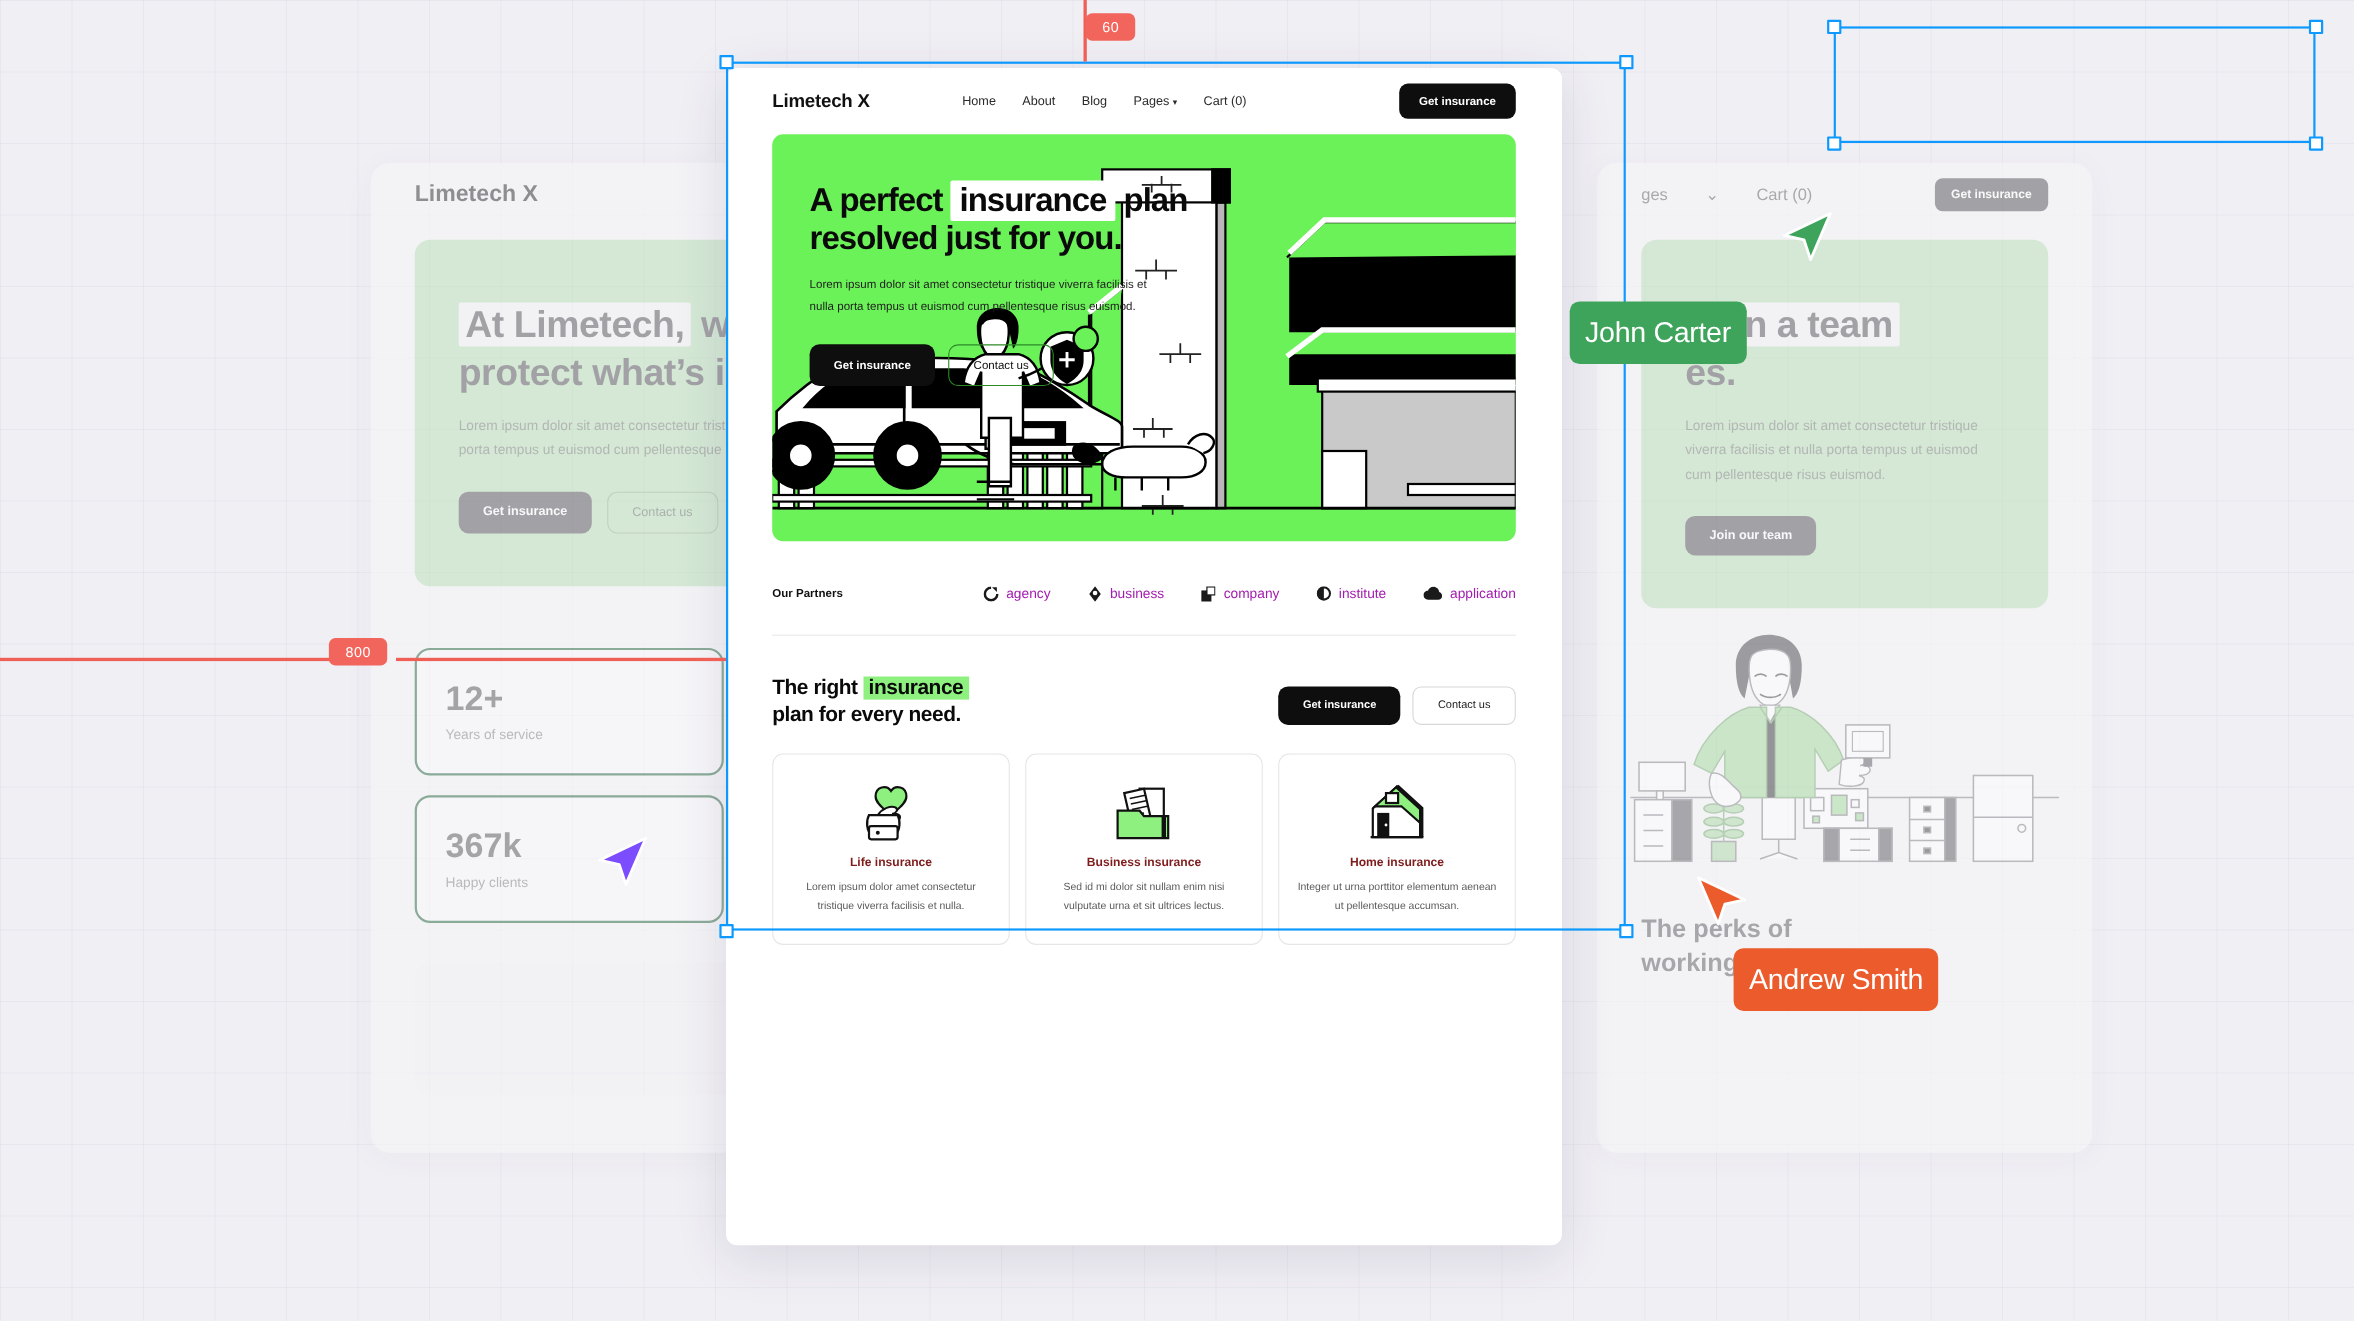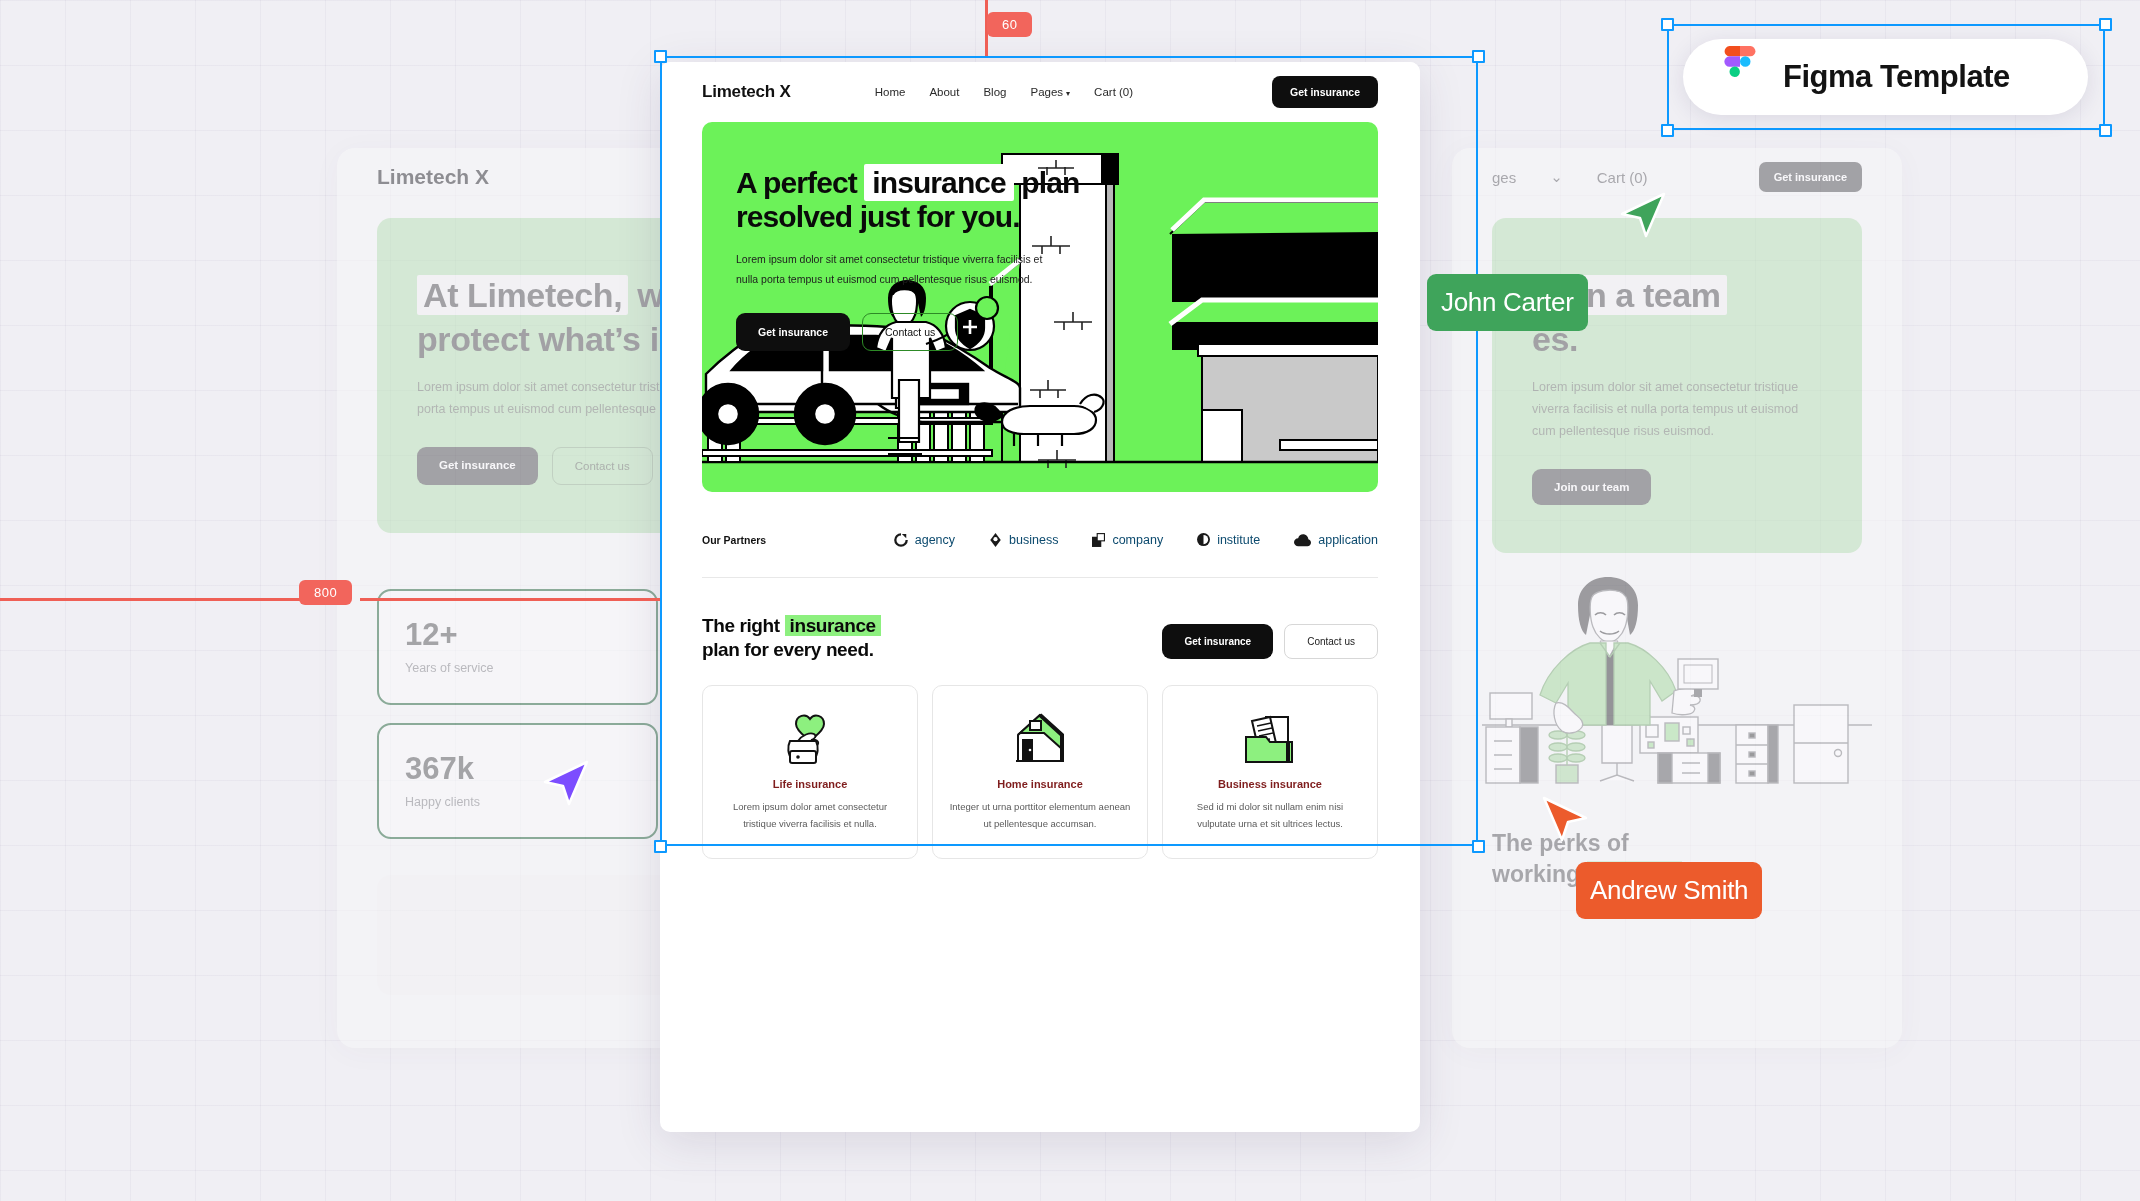--- a/index.html
+++ b/index.html
@@ -124,21 +124,21 @@
   }
   .hero-art { position: absolute; inset: 0; z-index: 1; pointer-events: none; }
 
   
   .partners {
     margin: 0 42px; padding: 41px 0 30px; display: flex; align-items: center;
     border-bottom: 1px solid #e8e8e8;
   }
   .partners .plabel { font-size: 10.5px; font-weight: 700; color: #111; }
   .partners .plist { margin-left: auto; display: flex; gap: 34px; align-items: center; }
-  .partner { display: flex; align-items: center; gap: 7px; font-size: 12.5px; color: #0c4a6e; }
+  .partner { display: flex; gap: 7px; font-size: 12.5px; color: #a21caf; }
 
   
   .sec-head { margin: 36px 42px 0; display: flex; align-items: flex-start; }
   .sec-head h2 { font-size: 19px; font-weight: 800; color: #0a0a0a; line-height: 1.28; letter-spacing: -.4px; }
   .sec-head h2 .hl { background: #8df07f; padding: 0 5px; }
   .sec-head .btns { margin-left: auto; display: flex; gap: 11px; padding-top: 10px; }
   .btn-dark.sm { padding: 11px 22px; font-size: 10px; }
   .btn-out {
     background: #fff; border: 1px solid #d7d7d7; color: #1a1a1a; font-size: 10px;
     padding: 11px 22px; border-radius: 8px; font-family: inherit; cursor: pointer;
@@ -520,48 +520,48 @@
             <circle cx="18" cy="46" r="1.8" fill="#111"></circle>
           </svg>
         </div>
         <h3>Life insurance</h3>
         <p>Lorem ipsum dolor amet consectetur tristique viverra facilisis et nulla.</p>
       </div>
 
       <div class="card">
         <div class="icon">
           <svg width="60" height="54" viewBox="0 0 60 54">
+            <rect x="26" y="6" width="22" height="28" fill="#fff" stroke="#111" stroke-width="2"></rect>
+            <path d="M12 10l18-4 6 26-18 4z" fill="#fff" stroke="#111" stroke-width="2"></path>
+            <g stroke="#111" stroke-width="1.4">
+                <path d="M17 15l14-3M18 20l14-3M19 25l14-3M20 30l10-2"></path>
+              </g>
+            <path d="M6 26h20l4 5h22v20H6z" fill="#8df07f" stroke="#111" stroke-width="2"></path>
+            <path d="M46 31h4v20h-4z" fill="#111"></path>
+          </svg>
+        </div>
+        <h3>Business insurance</h3>
+        <p>Sed id mi dolor sit nullam enim nisi vulputate urna et sit ultrices lectus.</p>
+      </div>
+
+      <div class="card">
+        <div class="icon">
+          <svg width="60" height="54" viewBox="0 0 60 54">
             <path d="M30 4L8 24v26h44V24z" fill="#fff" stroke="#111" stroke-width="2"></path>
             <path d="M30 4L10 22h24l18 16V24z" fill="#8df07f" stroke="#111" stroke-width="2"></path>
             <path d="M30 4l22 20v26" fill="none" stroke="#111" stroke-width="4"></path>
             <rect x="20" y="10" width="11" height="9" fill="#fff" stroke="#111" stroke-width="2"></rect>
             <rect x="12" y="28" width="11" height="22" fill="#111"></rect>
             <circle cx="20" cy="39" r="1.3" fill="#fff"></circle>
             <line x1="6" y1="50" x2="54" y2="50" stroke="#111" stroke-width="2"></line>
           </svg>
         </div>
         <h3>Home insurance</h3>
         <p>Integer ut urna porttitor elementum aenean ut pellentesque accumsan.</p>
       </div>
-
-      <div class="card">
-        <div class="icon">
-          <svg width="60" height="54" viewBox="0 0 60 54">
-            <rect x="26" y="6" width="22" height="28" fill="#fff" stroke="#111" stroke-width="2"></rect>
-            <path d="M12 10l18-4 6 26-18 4z" fill="#fff" stroke="#111" stroke-width="2"></path>
-            <g stroke="#111" stroke-width="1.4">
-                <path d="M17 15l14-3M18 20l14-3M19 25l14-3M20 30l10-2"></path>
-              </g>
-            <path d="M6 26h20l4 5h22v20H6z" fill="#8df07f" stroke="#111" stroke-width="2"></path>
-            <path d="M46 31h4v20h-4z" fill="#111"></path>
-          </svg>
-        </div>
-        <h3>Business insurance</h3>
-        <p>Sed id mi dolor sit nullam enim nisi vulputate urna et sit ultrices lectus.</p>
-      </div>
     </div>
   </div>
 
   <div class="sel-box" style="left:660px; top:56px; width:818px; height:790px;"></div>
   <div class="handle" style="left:654px; top:50px;"></div>
   <div class="handle" style="left:1472px; top:50px;"></div>
   <div class="handle" style="left:654px; top:840px;"></div>
   <div class="handle" style="left:1472px; top:840px;"></div>
 
   <div class="meas-v" style="left:985px; top:0; height:56px;"></div>
@@ -578,29 +578,19 @@
   <svg class="cursor-arrow" style="left:1620px; top:192px;" width="46" height="48" viewBox="0 0 46 48">
     <path d="M44 2L2 22l18 4 6 18z" fill="#3fa45b" stroke="#fff" stroke-width="2.5" stroke-linejoin="round"></path>
   </svg>
   <div class="cursor-label" style="left:1427px; top:274px; background:#3fa45b;">John Carter</div>
 
   <svg class="cursor-arrow" style="left:1542px; top:796px;" width="46" height="48" viewBox="0 0 46 48">
     <path d="M2 2l42 20-18 4-6 18z" fill="#ec5b2c" stroke="#fff" stroke-width="2.5" stroke-linejoin="round"></path>
   </svg>
   <div class="cursor-label" style="left:1576px; top:862px; background:#ec5b2c;">Andrew Smith</div>
 
-  <div id="figma-pill">
-    <svg width="42" height="62" viewBox="0 0 38 56">
-      <path d="M9.5 0h9.5v9.33H9.5a4.67 4.67 0 010-9.33z" fill="#f24e1e"></path>
-      <path d="M19 0h9.5a4.67 4.67 0 010 9.33H19z" fill="#ff7262"></path>
-      <path d="M9.5 9.33h9.5v9.34H9.5a4.67 4.67 0 010-9.34z" fill="#a259ff"></path>
-      <path d="M28.5 13.9a4.67 4.67 0 11-9.5.1 4.67 4.67 0 019.5-.1z" fill="#1abcfe"></path>
-      <path d="M18.9 23.2a4.67 4.67 0 10-9.4.1 4.67 4.67 0 009.4-.1z" fill="#0acf83"></path>
-    </svg>
-    <span class="txt">Figma Template</span>
-  </div>
   <div class="sel-box" style="left:1667px; top:24px; width:438px; height:106px;"></div>
   <div class="handle" style="left:1661px; top:18px;"></div>
   <div class="handle" style="left:2099px; top:18px;"></div>
   <div class="handle" style="left:1661px; top:124px;"></div>
   <div class="handle" style="left:2099px; top:124px;"></div>
 
 </div>
 
 </body></html>

